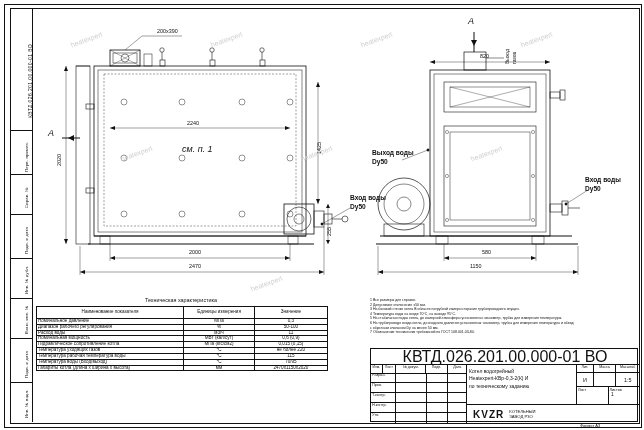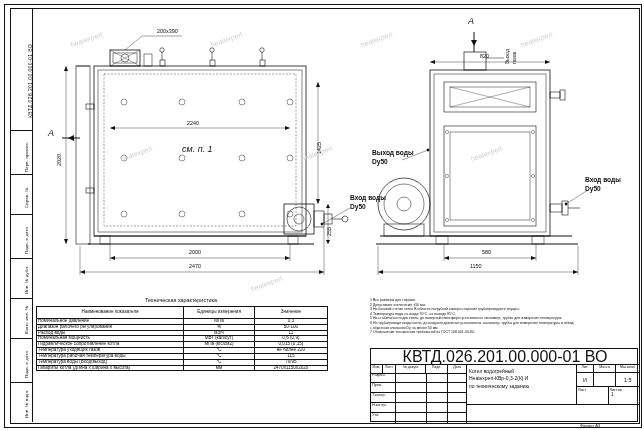--- a/index.html
+++ b/index.html
@@ -375,20 +375,27 @@
       <span style="width:16px;border-right:1px solid #111;height:100%;display:flex;align-items:center;justify-content:center;">И</span>
       <span style="width:22px;border-right:1px solid #111;height:100%;"></span>
       <span style="width:23px;display:flex;align-items:center;justify-content:center;">1:5</span>
     </div>
     <div style="position:absolute;left:206px;top:38px;width:62px;height:18px;border-bottom:1px solid #111;box-sizing:border-box;display:flex;font-size:3.8px;">
       <span style="width:31px;border-right:1px solid #111;padding:1px;">Лист</span>
       <span style="width:31px;padding:1px;">Листов</span>
     </div>
     <div style="position:absolute;left:240px;top:42px;font-size:5px;">1</div>
 
+    <div style="position:absolute;left:96px;top:56px;width:172px;height:18px;box-sizing:border-box;display:flex;align-items:center;">
+      <span class="kvzr" style="padding-left:6px;">KVZR</span>
+      <span style="font-size:4.2px;line-height:1.25;padding-left:5px;">
+        <span style="display:block;">КОТЕЛЬНЫЙ</span>
+        <span style="display:block;">ЗАВОД РЗО</span>
+      </span>
+    </div>
   </div>
 
   <div style="position:absolute;left:580px;top:423px;font-size:4px;">Формат   A3</div>
 
   <div class="wm" style="left:70px;top:36px;">heatexpert</div>
   <div class="wm" style="left:210px;top:36px;">heatexpert</div>
   <div class="wm" style="left:360px;top:36px;">heatexpert</div>
   <div class="wm" style="left:520px;top:36px;">heatexpert</div>
   <div class="wm" style="left:120px;top:150px;">heatexpert</div>
   <div class="wm" style="left:300px;top:150px;">heatexpert</div>

